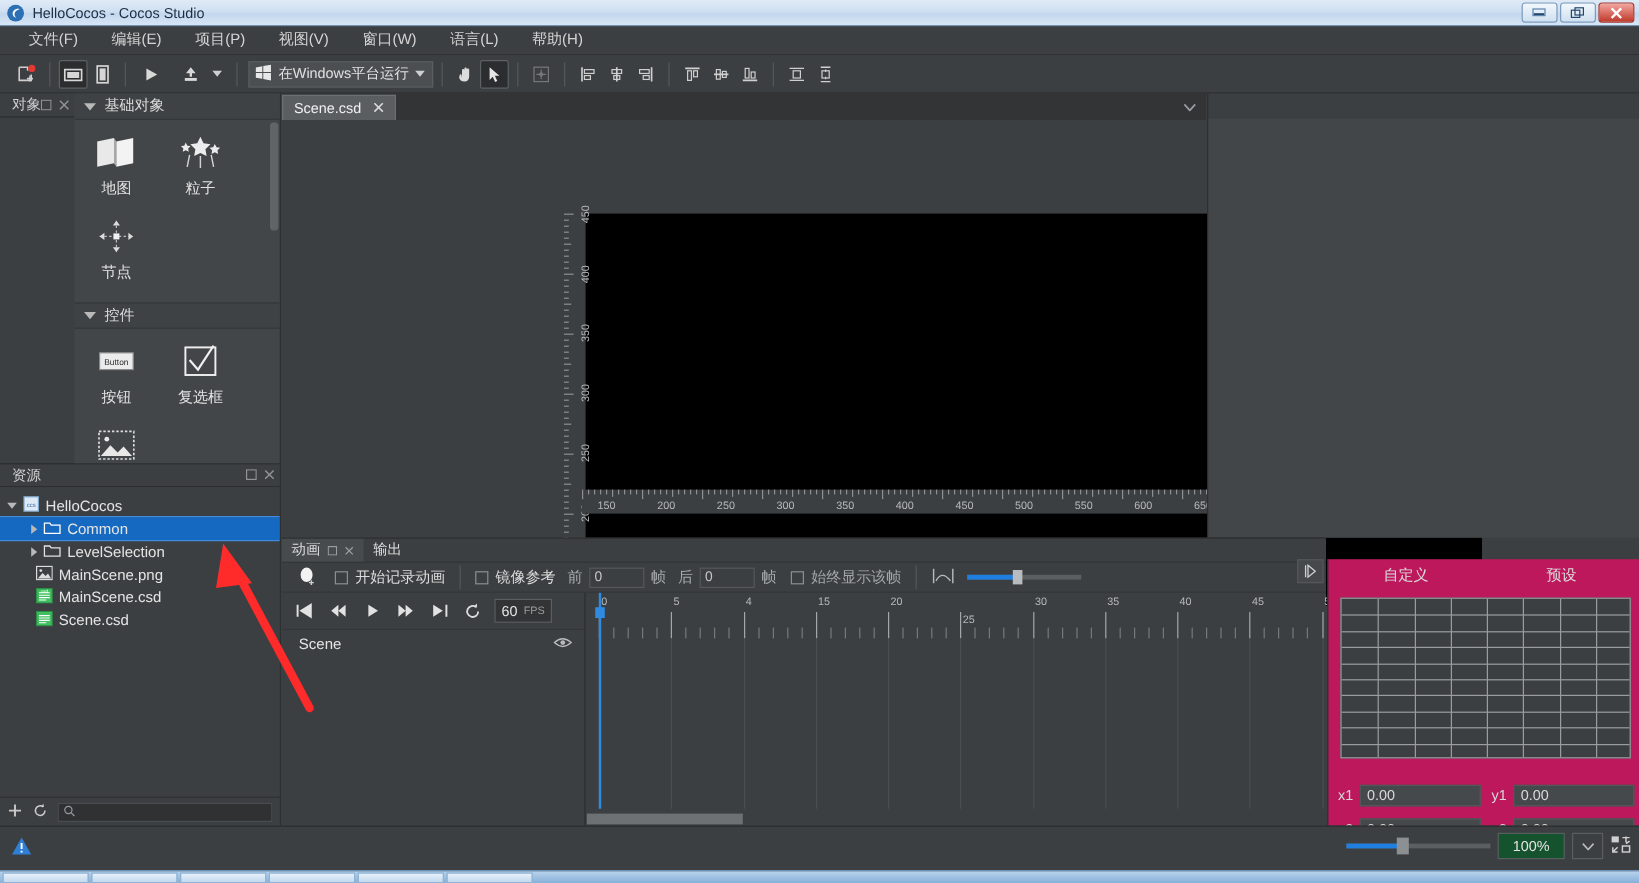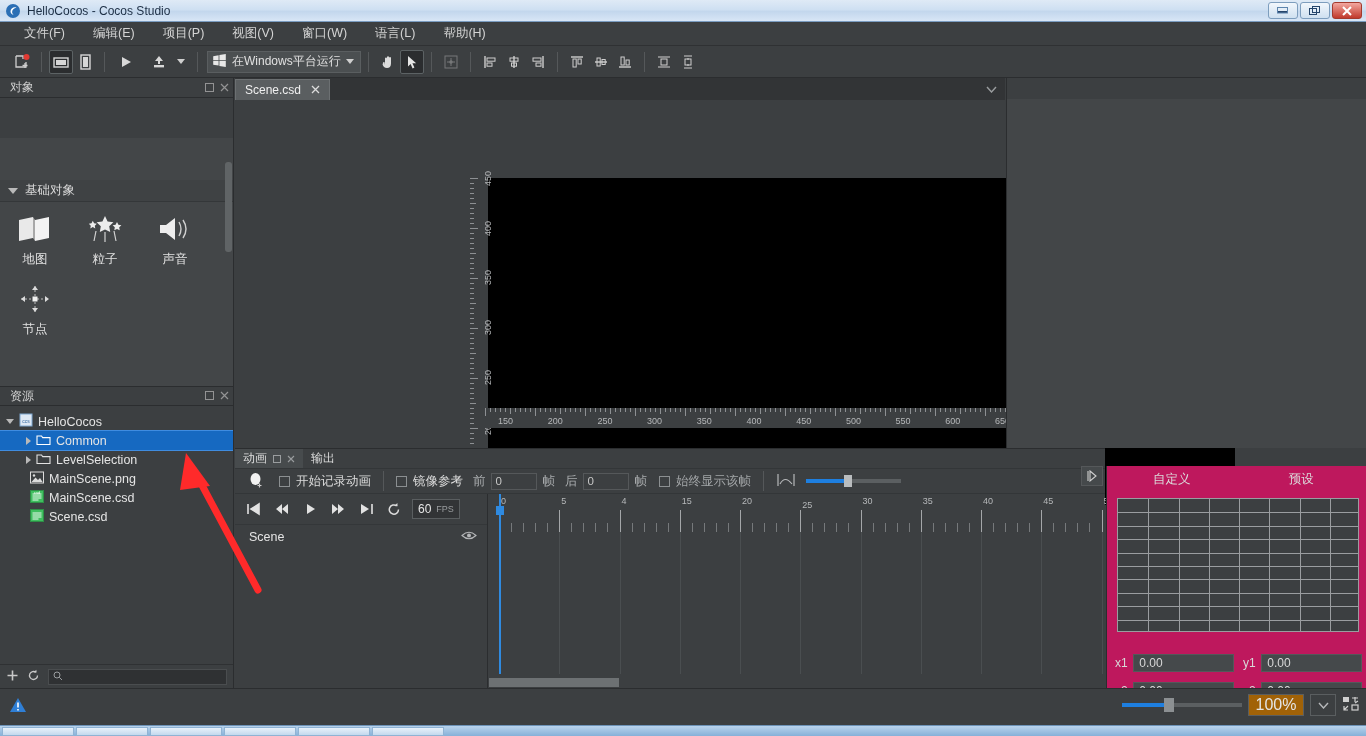--- a/index.html
+++ b/index.html
@@ -68,25 +68,25 @@
     height:20px; background:#3c3f41; display:flex; align-items:center;
     padding:0 4px 0 10px; font-size:12px; color:#d0d0d0;
     border-bottom:1px solid #2b2d2f;
   }
   .panel-hd .title { flex:1; }
   .hd-icons { display:flex; gap:6px; align-items:center; opacity:.75; }
 
   
   .leftcol { position:absolute; left:0; top:78px; width:234px; bottom:48px; background:#3c3f41;
              border-right:1px solid #2b2d2f; display:flex; flex-direction:column; }
-  .obj-panel { height:308px; display:flex; flex-direction:column; flex:none; position:relative;gap:40px; }
+  .obj-panel { height:308px; display:flex; flex-direction:row; flex:none; position:relative; }
   .obj-body { flex:1; overflow:hidden; position:relative; background:#434648; }
   .grp-hd {
     height:22px; display:flex; align-items:center; gap:7px; padding-left:8px;
-    font-size:12.5px; color:#dcdcdc; background:#3f4244; border-bottom:1px solid #343739;margin-top:42px;
+    font-size:12.5px; color:#dcdcdc; background:#3f4244; border-bottom:1px solid #343739;
   }
   .tri { width:0;height:0;border-left:5px solid transparent;border-right:5px solid transparent;border-top:6px solid #b9b9b9; }
   .grid3 { display:flex; flex-wrap:wrap; padding:8px 0 4px 0; }
   .cell { width:70px; display:flex; flex-direction:column; align-items:center; gap:7px; margin-bottom:12px; }
   .cell .ico { height:34px; display:flex; align-items:flex-end; }
   .cell .lbl { font-size:12.5px; color:#e2e2e2; }
   .vscroll { position:absolute; right:1px; top:24px; width:7px; height:90px; background:#606466; border-radius:3px; }
 
   .res-panel { flex:1; display:flex; flex-direction:column; min-height:0; }
   .res-tree { flex:1; background:#3c3f41; overflow:hidden; padding-top:6px; font-size:12.5px; }
@@ -155,21 +155,21 @@
   .xyrow { position:absolute; left:8px; right:4px; height:22px; display:flex; align-items:center; gap:0; }
   .xylbl { width:20px; font-size:12px; color:#d8d8d8; }
   .xyin { width:110px; height:18px; background:#45494b; border:1px solid #55585a; font-size:12px; color:#d8d8d8; display:flex; align-items:center; padding-left:5px; }
 
   
   .statusbar { position:absolute; left:0; bottom:11px; width:1366px; height:37px; background:#3c3f41; border-top:1px solid #2b2d2f; display:flex; align-items:center; }
   .zoomwrap { position:absolute; right:6px; top:5px; display:flex; align-items:center; gap:6px; }
   .zslider { width:120px; height:4px; background:#5b5f61; position:relative; }
   .zslider .fill { position:absolute; left:0; top:0; width:46px; height:4px; background:#1e7fe0; }
   .zslider .knob { position:absolute; left:42px; top:-5px; width:10px; height:14px; background:#8c9092; }
-  .zpct { width:56px; height:22px; background:#a16207; border:1px solid #5a5e60; display:flex; align-items:center; justify-content:center; font-size:16px; color:#e4e4e4; }
+  .zpct { width:56px; height:22px; background:#14532d; border:1px solid #5a5e60; display:flex; align-items:center; justify-content:center; font-size:12px; color:#e4e4e4; }
   .zdrop { width:26px; height:22px; background:#3c3f41; border:1px solid #5a5e60; display:flex; align-items:center; justify-content:center; }
 
   
   .taskbar { position:absolute; left:0; bottom:0; width:1366px; height:11px;
              background:linear-gradient(to bottom,#b9d3ec,#86b0d8); border-top:1px solid #6d93b8;
              display:flex; align-items:center; gap:2px; padding-left:2px; overflow:hidden; }
   .tkitem { width:72px; height:9px; background:linear-gradient(to bottom,#e8f1fa,#c3d9ee); border:1px solid #8fb3d4; }
 
   
   .annot { position:absolute; left:140px; top:450px; width:130px; height:145px; pointer-events:none; }
@@ -376,29 +376,20 @@
           <div class="cell">
             <span class="ico">
               <svg width="42" height="32" viewBox="0 0 42 32">
                 <path d="M21 4 l2.6 5.4 5.8.8 -4.2 4.1 1 5.8 -5.2-2.7 -5.2 2.7 1-5.8 -4.2-4.1 5.8-.8z" fill="#ececec"></path>
                 <path d="M9 9 l1.6 3.2 3.4.5 -2.5 2.4 .6 3.4 -3.1-1.6 -3.1 1.6 .6-3.4 -2.5-2.4 3.4-.5z" fill="#ececec" transform="scale(.8) translate(2,2)"></path>
                 <path d="M33 10 l1.4 2.8 3 .4 -2.2 2.1 .5 3 -2.7-1.4 -2.7 1.4 .5-3 -2.2-2.1 3-.4z" fill="#ececec"></path>
                 <path d="M21 20 v10 M12 19 l-2 10 M30 19 l2 10" stroke="#d2d2d2" stroke-width="1.2"></path>
               </svg>
             </span>
             <span class="lbl">粒子</span>
-          </div>
-          <div class="cell">
-            <span class="ico">
-              <svg width="38" height="30" viewBox="0 0 38 30">
-                  <path d="M4 11 h6 L19 4 V26 L10 19 H4 Z" fill="#ededed"></path>
-                  <path d="M23 8 q4 7 0 14 M27 6 q6 9 0 18" stroke="#d0d0d0" stroke-width="1.4" fill="none"></path>
-                </svg>
-            </span>
-            <span class="lbl">声音</span>
           </div>
           <div class="cell">
             <span class="ico">
               <svg width="40" height="30" viewBox="0 0 40 30">
                   <path d="M20 2 V28 M6 15 H34" stroke="#bdbdbd" stroke-width="1" stroke-dasharray="2,2"></path>
                   <path d="M20 2 l-3 4 h6z M20 28 l-3-4 h6z M6 15 l4-3 v6z M34 15 l-4-3 v6z" fill="#dcdcdc"></path>
                   <rect x="17.5" y="12.5" width="5" height="5" fill="#f0f0f0"></rect>
                 </svg>
             </span>
             <span class="lbl">节点</span>
@@ -968,21 +959,21 @@
           <div class="rk" style="left: 576.35px; bottom: 0px; width: 1px; height: 9px; background: rgb(118, 121, 123);"></div>
           <div class="rk" style="left: 588.4px; bottom: 0px; width: 1px; height: 9px; background: rgb(118, 121, 123);"></div>
           <div class="rk" style="left: 600.45px; bottom: 0px; width: 1px; height: 9px; background: rgb(118, 121, 123);"></div>
           <div class="rk" style="left: 612.5px; bottom: 0px; width: 1px; height: 22px; background: rgb(164, 167, 169);"></div>
           <div class="rk" style="left: 624.55px; bottom: 0px; width: 1px; height: 9px; background: rgb(118, 121, 123);"></div>
           <div class="rlbl" style="left: 12px; top: 2px;">0</div>
           <div class="rlbl" style="left: 72.25px; top: 2px;">5</div>
           <div class="rlbl" style="left: 132.5px; top: 2px;">4</div>
           <div class="rlbl" style="left: 192.75px; top: 2px;">15</div>
           <div class="rlbl" style="left: 253px; top: 2px;">20</div>
-          <div class="rlbl" style="left: 313.25px; top: 6px;">25</div>
+          <div class="rlbl" style="left: 313.25px; top: 17px;">25</div>
           <div class="rlbl" style="left: 373.5px; top: 2px;">30</div>
           <div class="rlbl" style="left: 433.75px; top: 2px;">35</div>
           <div class="rlbl" style="left: 494px; top: 2px;">40</div>
           <div class="rlbl" style="left: 554.25px; top: 2px;">45</div>
           <div class="rlbl" style="left: 614.5px; top: 2px;">50</div>
         </div>
       <div class="tlgrid">
           <div style="position: absolute; left: 10px; top: 0px; bottom: 0px; width: 1px; background: rgb(74, 78, 80);"></div>
           <div style="position: absolute; left: 70.25px; top: 0px; bottom: 0px; width: 1px; background: rgb(74, 78, 80);"></div>
           <div style="position: absolute; left: 130.5px; top: 0px; bottom: 0px; width: 1px; background: rgb(74, 78, 80);"></div>

